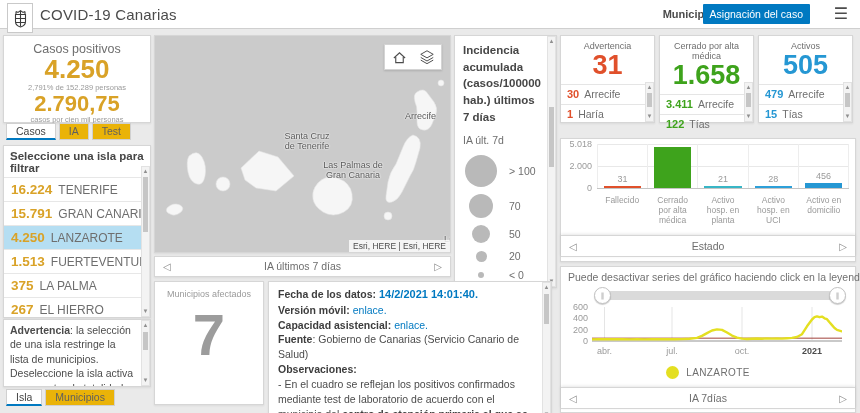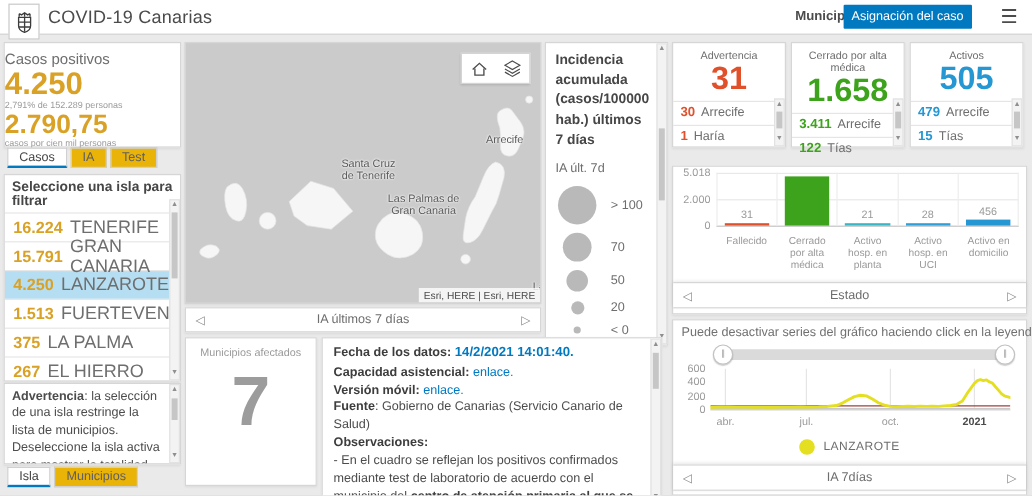--- a/index.html
+++ b/index.html
@@ -17,32 +17,32 @@
   
   .vscroll{position:absolute;width:9px;background:#f3f3f3;border:1px solid #e2e2e2;box-sizing:border-box}
   .vscroll .sarr{position:absolute;left:0;right:0;height:9px;font-size:6px;line-height:9px;text-align:center;color:#8f8f8f}
   .vscroll .sarr.dn{bottom:0}
   .vscroll .thumb{position:absolute;left:1px;right:1px;background:#c6c6c6}
   
   .tabs{position:absolute;display:flex;gap:3px;z-index:5}
   .tab{height:17px;line-height:15px;padding:0 9px;font-size:10.5px;color:#5f5f5f;background:#eab308;border:1px solid #d0d0d0;box-sizing:border-box;cursor:pointer}
   .tab.active{background:#fff;border-bottom:2px solid #0079c1;color:#444}
   
-  #posCard{left:3px;top:35px;width:148px;height:88px;}
+  #posCard{left:3px;top:35px;width:148px;height:88px;text-align:center}
   #posCard .t{font-size:12.5px;color:#6e6e6e;margin-top:6px}
   .bignum{font-weight:bold;line-height:1.05}
   #posTotal{font-size:26px}
   #posPct,#posCap{font-size:7.5px;color:#9a9a9a}
   #posRate{font-size:22px}
   
   #islPanel{left:3px;top:145px;width:148px;height:173px;overflow:hidden}
   #islPanel .t{font-size:11.5px;font-weight:bold;color:#464646;padding:4px 0 0 6px}
   .irow{height:23px;border-top:1px solid #e7e7e7;display:flex;align-items:center;gap:6px;padding-left:7px;cursor:pointer}
   .irow .inum{font-size:13.5px;font-weight:bold}
-  .irow .iname{font-size:15px;color:#6e6e6e}
+  .irow .iname{font-size:12px;color:#6e6e6e}
   
   #warnPanel{left:3px;top:319px;width:148px;height:68px;padding:3px 14px 3px 6px;font-size:10.5px;line-height:1.38;color:#4c4c4c;overflow:hidden}
   
   #leftTabs{left:6px;top:389px}
   
   #mapCard{left:154px;top:35px;width:297px;height:218px;background:#cbcbcb;overflow:hidden;cursor:grab}
   .mlabel{position:absolute;font-size:9px;color:#595959;text-align:center;white-space:pre-line;line-height:1.15;text-shadow:0 0 2px #fff,0 0 2px #fff}
   #mapCtrls{position:absolute;right:8px;top:8px;width:56px;height:24px;background:#fff;border:1px solid #d4d4d4;display:flex;box-shadow:0 1px 2px rgba(0,0,0,.15)}
   #mapCtrls .mc{flex:1;display:flex;align-items:center;justify-content:center;cursor:pointer}
   #attr{position:absolute;right:0;bottom:0;background:rgba(255,255,255,.78);font-size:8.5px;color:#4c4c4c;padding:1px 4px}
@@ -397,22 +397,22 @@
       <span class="arr" style="right:8px;top:5px">▷</span>
     </div>
   </div>
 
   <div id="muniCard" class="card">
     <div class="t">Municipios afectados</div>
     <div class="v">7</div>
   </div>
   <div id="infoCard" class="card">
     <div><b>Fecha de los datos:</b> <b style="font-size: 11px; color: rgb(0, 121, 193);">14/2/2021 14:01:40.</b></div>
+    <div><b>Versión móvil:</b> <span class="lnk" style="color: rgb(0, 121, 193);">enlace.</span></div>
     <div><b>Capacidad asistencial:</b> <span class="lnk" style="color: rgb(0, 121, 193);">enlace.</span></div>
-    <div><b>Versión móvil:</b> <span class="lnk" style="color: rgb(0, 121, 193);">enlace.</span></div>
     <div><b>Fuente</b><span>: Gobierno de Canarias (Servicio Canario de Salud)</span></div>
     <div><b>Observaciones:</b></div>
     <div><span>- En el cuadro se reflejan los positivos confirmados mediante test de laboratorio de acuerdo con el municipio del </span><b>centro de atención primaria al que se asigna el caso</b></div>
 
     <div class="vscroll" style="right:0;top:0;bottom:0">
       <div class="sarr">▲</div>
       <div class="thumb" style="top:11px;height:30px"></div>
       <div class="sarr dn">▼</div>
     </div>
   </div>

